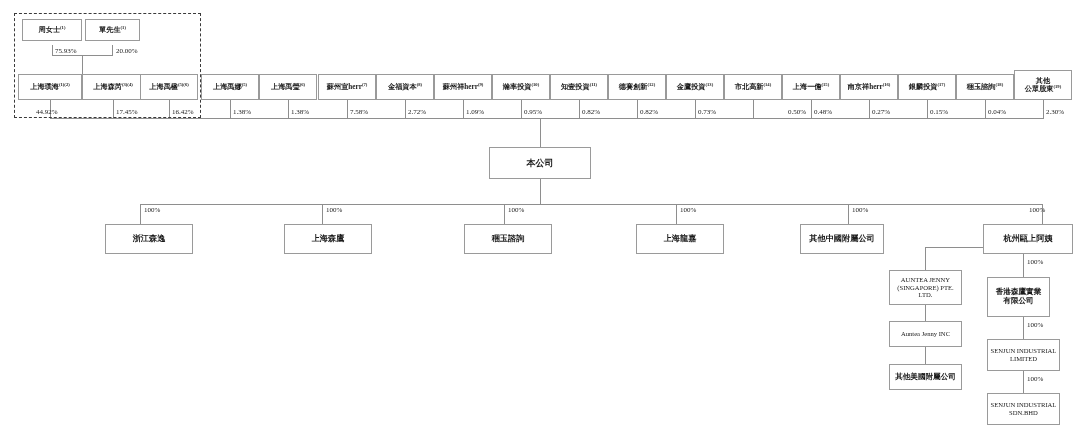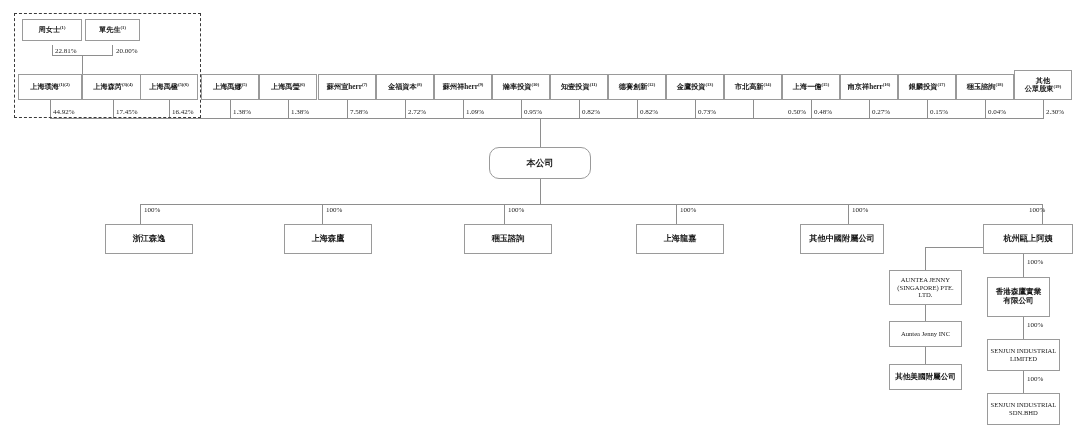--- a/index.html
+++ b/index.html
@@ -33,21 +33,21 @@
     font-size:4.6px;
     vertical-align:super;
     line-height:1;
   }
   .cn{font-family:"Liberation Serif","DejaVu Serif",serif;font-weight:600;}
   .en{font-family:"Liberation Serif","DejaVu Serif",serif;font-weight:400;}
 
   
   .sh-node{height:26px;font-size:7.2px;}      
   .top-node{height:22px;font-size:7.2px;}     
-  .co-node{font-size:9px;height:32px;border-radius:10px;}        
+  .co-node{font-size:9px;height:32px;}        
   .sub-node{height:30px;font-size:8.2px;}     
   .deep-node{font-size:6.6px;}                
   .deep-node.cnbox{font-size:7.6px;}
 
   
   .ln{position:absolute;background:#8e8e8e;z-index:1;}
   .lnv{width:1px;}
   .lnh{height:1px;}
 
   
@@ -84,21 +84,21 @@
     <span class="t"><span>單先生</span><span class="sup">(1)</span></span>
   </div>
 
   <div class="ln lnv" style="left:52px;top:45px;height:10px;"></div>
   <div class="ln lnv" style="left:112px;top:45px;height:10px;"></div>
 
   <div class="ln lnh" style="left:52px;top:55px;width:61px;"></div>
 
   <div class="ln lnv" style="left:82px;top:55px;height:19px;"></div>
 
-  <div class="pct" style="left:55px;top:47px;">22.81%</div>
+  <div class="pct" style="left:55px;top:47px;">75.93%</div>
   <div class="pct" style="left:116px;top:47px;">20.00%</div>
 
   <div class="node sh-node cn" style="left:18px;top:74px;width:64px;">
     <span class="t"><span>上海璞海</span><span class="sup">(1)(2)</span></span>
   </div>
 
   <div class="node sh-node cn" style="left:82px;top:74px;width:62px;">
     <span class="t"><span>上海森芮</span><span class="sup">(3)(4)</span></span>
   </div>
 
@@ -185,21 +185,21 @@
   <div class="ln lnv" style="left:811px;top:100px;height:18px;"></div>
   <div class="ln lnv" style="left:869px;top:100px;height:18px;"></div>
   <div class="ln lnv" style="left:927px;top:100px;height:18px;"></div>
   <div class="ln lnv" style="left:985px;top:100px;height:18px;"></div>
   <div class="ln lnv" style="left:1043px;top:100px;height:18px;"></div>
 
   <div class="ln lnh" style="left:50px;top:118px;width:994px;"></div>
 
   <div class="ln lnv" style="left:540px;top:118px;height:29px;"></div>
 
-  <div class="pct" style="left:53px;top:108px;">44.92%</div>
+  <div class="pct" style="left:36px;top:108px;">44.92%</div>
   <div class="pct" style="left:116px;top:108px;">17.45%</div>
   <div class="pct" style="left:172px;top:108px;">16.42%</div>
   <div class="pct" style="left:233px;top:108px;">1.38%</div>
   <div class="pct" style="left:291px;top:108px;">1.38%</div>
   <div class="pct" style="left:350px;top:108px;">7.58%</div>
   <div class="pct" style="left:408px;top:108px;">2.72%</div>
   <div class="pct" style="left:466px;top:108px;">1.09%</div>
   <div class="pct" style="left:524px;top:108px;">0.95%</div>
   <div class="pct" style="left:582px;top:108px;">0.82%</div>
   <div class="pct" style="left:640px;top:108px;">0.82%</div>

